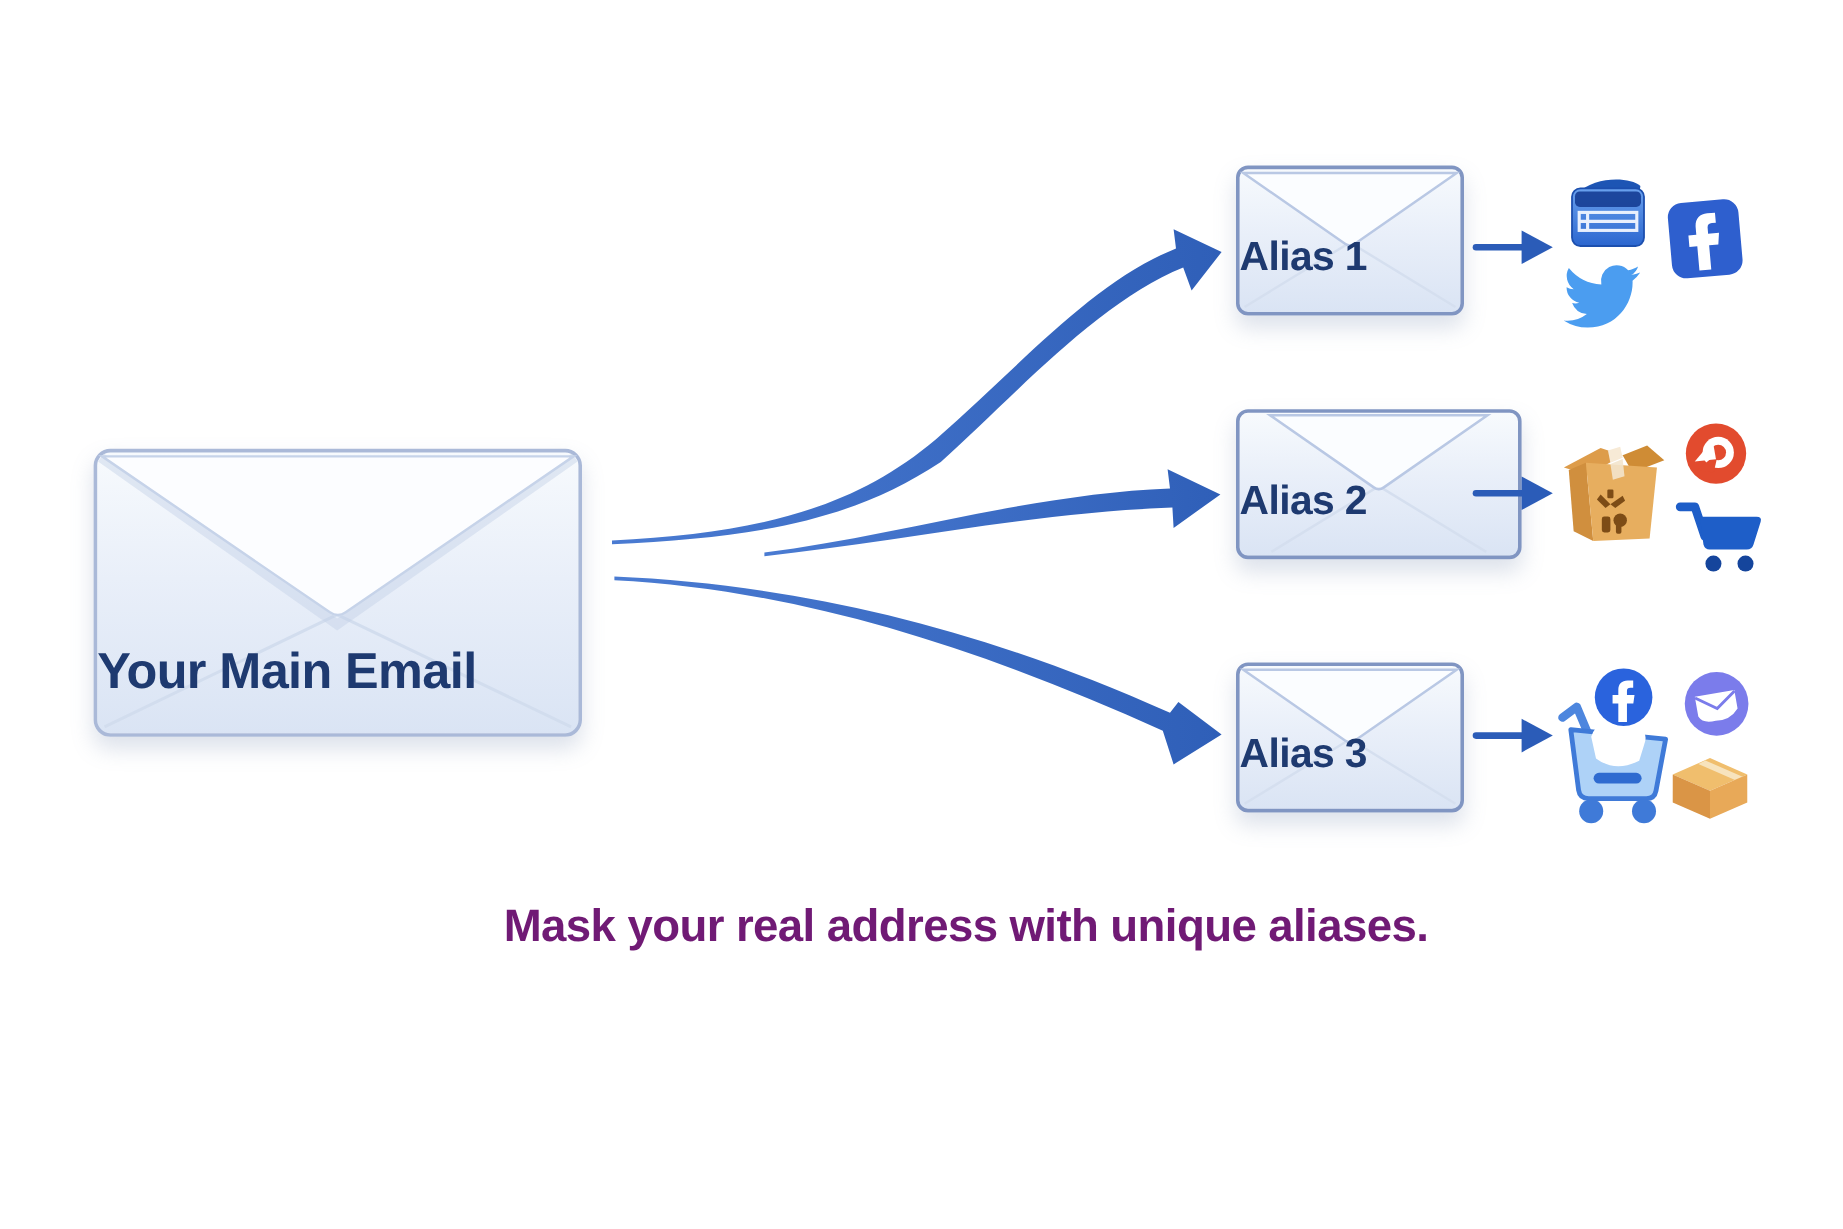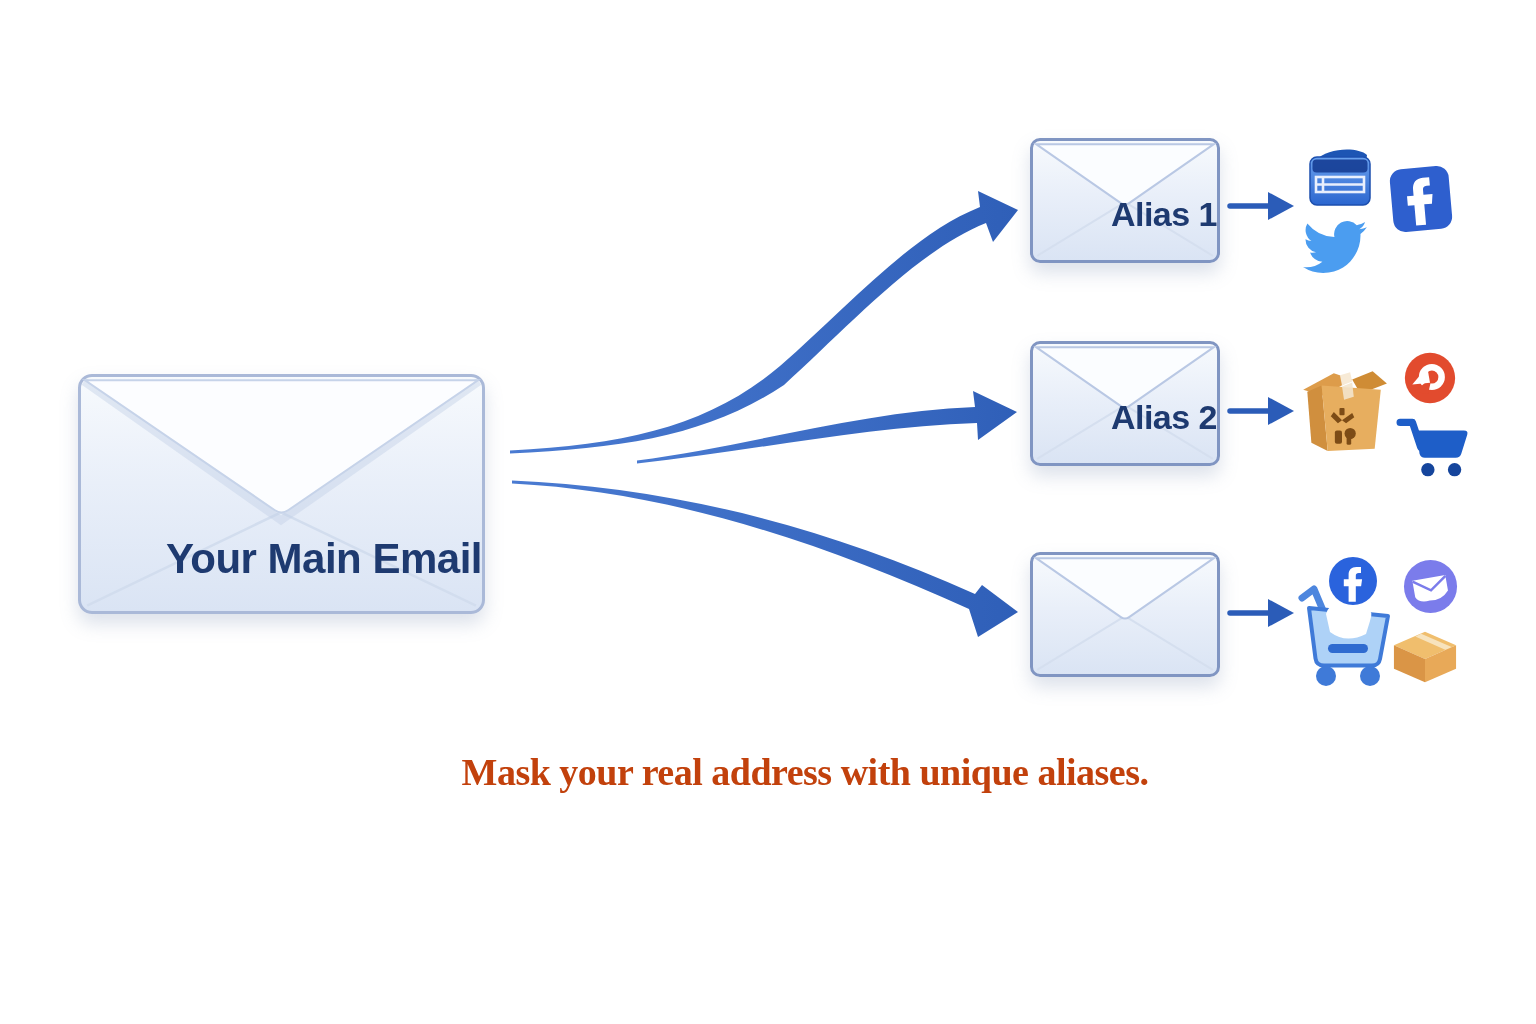--- a/index.html
+++ b/index.html
@@ -12,28 +12,28 @@
   .flow-arrows{position:absolute;left:0;top:0;width:1536px;height:1024px;pointer-events:none;}
   .envelope{
     position:absolute;border-radius:14px;
     background:linear-gradient(180deg,#f7fafd 0%,#e9eff9 45%,#dae4f4 100%);
     box-shadow:0 10px 18px rgba(120,140,175,.25);
   }
   .envelope.main{left:78px;top:362px;width:401px;height:234px;border:3px solid #aab9d8;margin-top:12px;}
   .envelope.alias{width:184px;height:119px;border-radius:10px;border:3px solid #8095c2;left:1030px;}
   .env-svg{position:absolute;left:0;top:0;width:100%;height:100%;}
   .env-label{
-    position:absolute;left:0;right:0;text-align:right;font-weight:bold;color:#1e3a70;
+    position:absolute;left:0;right:0;text-align:left;font-weight:bold;color:#1e3a70;
     letter-spacing:-0.5px;white-space:nowrap;
   }
   .main-label{top:158px;font-size:42px;line-height:48px;}
   .alias-label{top:54px;font-size:34px;line-height:38px;}
   .caption{
     position:absolute;left:360px;top:749px;width:890px;text-align:center;
-    font-size:38px;line-height:46px;font-weight:bold;color:#c2410c;letter-spacing:-0.5px;font-family:Liberation Serif, serif;
+    font-size:38px;line-height:46px;font-weight:bold;color:#701a75;letter-spacing:-0.5px;
   }
   .fb-square{transform:rotate(-5deg);}
 </style>
 </head>
 <body>
 
 <div class="canvas">
 
   <svg class="flow-arrows" viewBox="0 0 1536 1024">
     <defs>
@@ -55,40 +55,41 @@
 
   <div class="envelope main">
     <svg class="env-svg" viewBox="0 0 395 228">
       <path d="M6 224 L197 132 M389 224 L197 132" stroke="#d2ddee" stroke-width="2.5" fill="none"></path>
       <path d="M3 3 L197 140 L392 3" stroke="#c3d0e6" stroke-width="8" fill="none" opacity="0.45"></path>
       <path d="M4 2 L391 2 L204 130 Q197.5 134.5 191 130 Z" fill="#fcfdff" stroke="#c6d3e9" stroke-width="2"></path>
     </svg>
     <span class="env-label main-label">Your Main Email</span>
   </div>
 
-  <div class="envelope alias" style="top:341px;">
+  <div class="envelope alias" style="top:341px;padding-left:48px;">
 
     <svg class="env-svg" viewBox="0 0 178 113">
       <path d="M4 110 L89 58 M174 110 L89 58" stroke="#d5dfef" stroke-width="2" fill="none"></path>
       <path d="M3 2 L175 2 L93 59 Q89 61.8 85 59 Z" fill="#fbfdff" stroke="#b9c8e4" stroke-width="2"></path>
     </svg>
     <span class="env-label alias-label">Alias 2</span>
   </div>
   <div class="envelope alias" style="top:138px;">
     <svg class="env-svg" viewBox="0 0 178 113">
       <path d="M4 110 L89 58 M174 110 L89 58" stroke="#d5dfef" stroke-width="2" fill="none"></path>
       <path d="M3 2 L175 2 L93 59 Q89 61.8 85 59 Z" fill="#fbfdff" stroke="#b9c8e4" stroke-width="2"></path>
     </svg>
     <span class="env-label alias-label">Alias 1</span>
   </div>
   <div class="envelope alias" style="top:552px;">
     <svg class="env-svg" viewBox="0 0 178 113">
       <path d="M4 110 L89 58 M174 110 L89 58" stroke="#d5dfef" stroke-width="2" fill="none"></path>
       <path d="M3 2 L175 2 L93 59 Q89 61.8 85 59 Z" fill="#fbfdff" stroke="#b9c8e4" stroke-width="2"></path>
     </svg>
+    <span class="env-label alias-label">Alias 3</span>
   </div>
 
   <svg class="abs" style="left:1226px;top:190px;" width="70" height="32" viewBox="0 0 70 32">
     <line x1="4" y1="16" x2="46" y2="16" stroke="#2b5cb8" stroke-width="5.5" stroke-linecap="round"></line>
     <polygon points="42,2 68,16 42,30" fill="#2b5cb8"></polygon>
   </svg>
   <svg class="abs" style="left:1226px;top:395px;" width="70" height="32" viewBox="0 0 70 32">
     <line x1="4" y1="16" x2="46" y2="16" stroke="#2b5cb8" stroke-width="5.5" stroke-linecap="round"></line>
     <polygon points="42,2 68,16 42,30" fill="#2b5cb8"></polygon>
   </svg>

